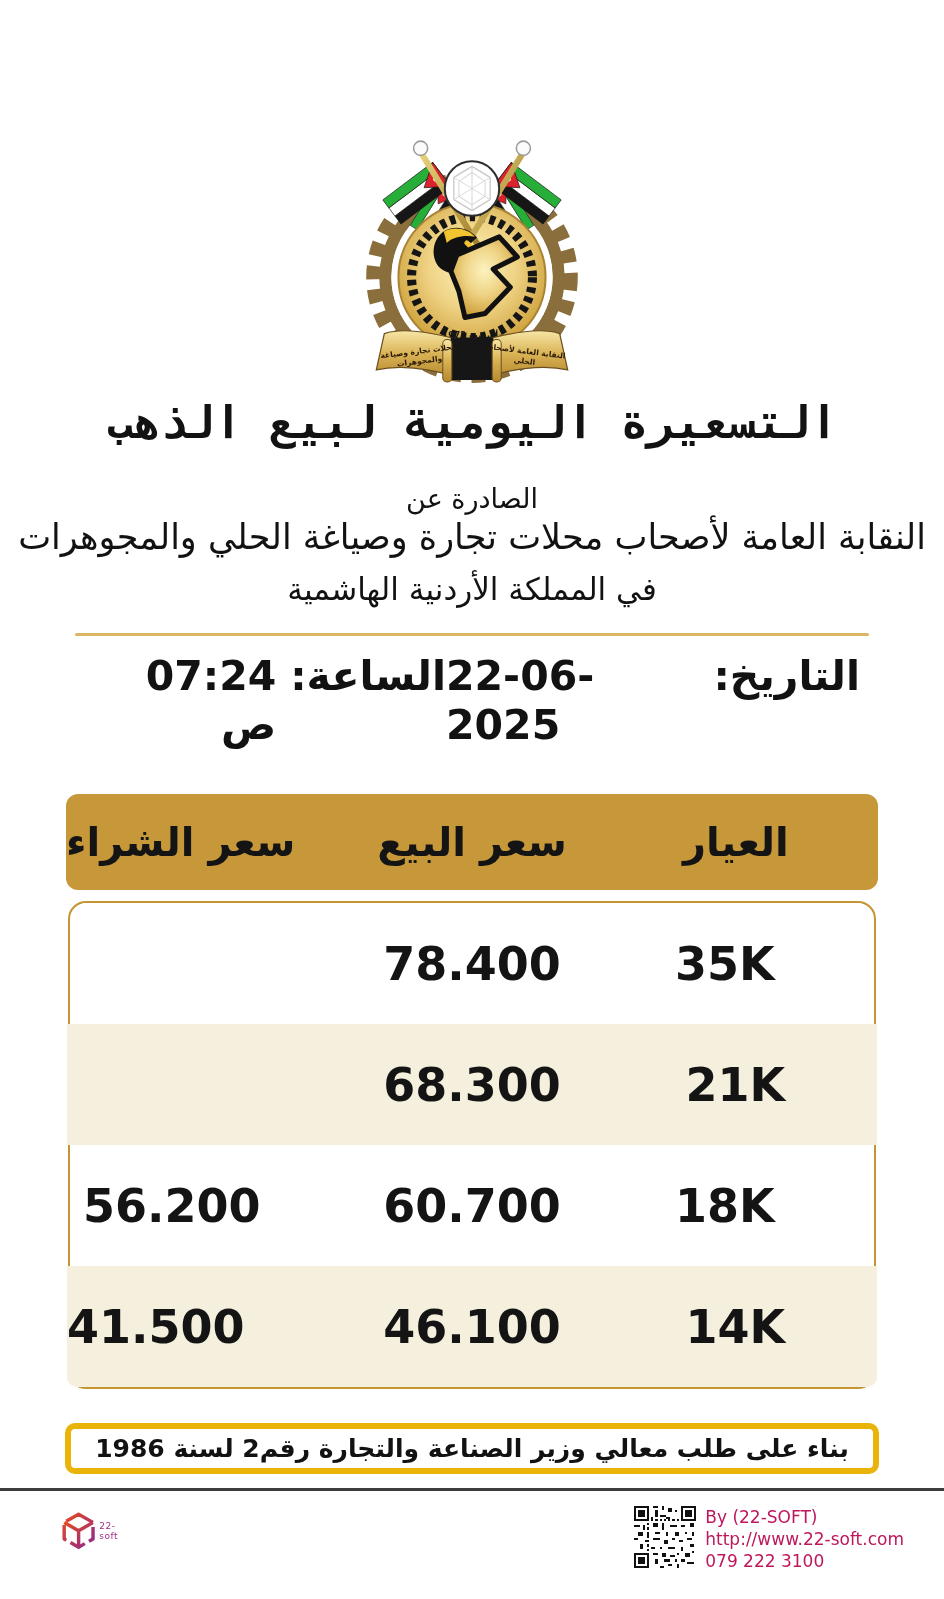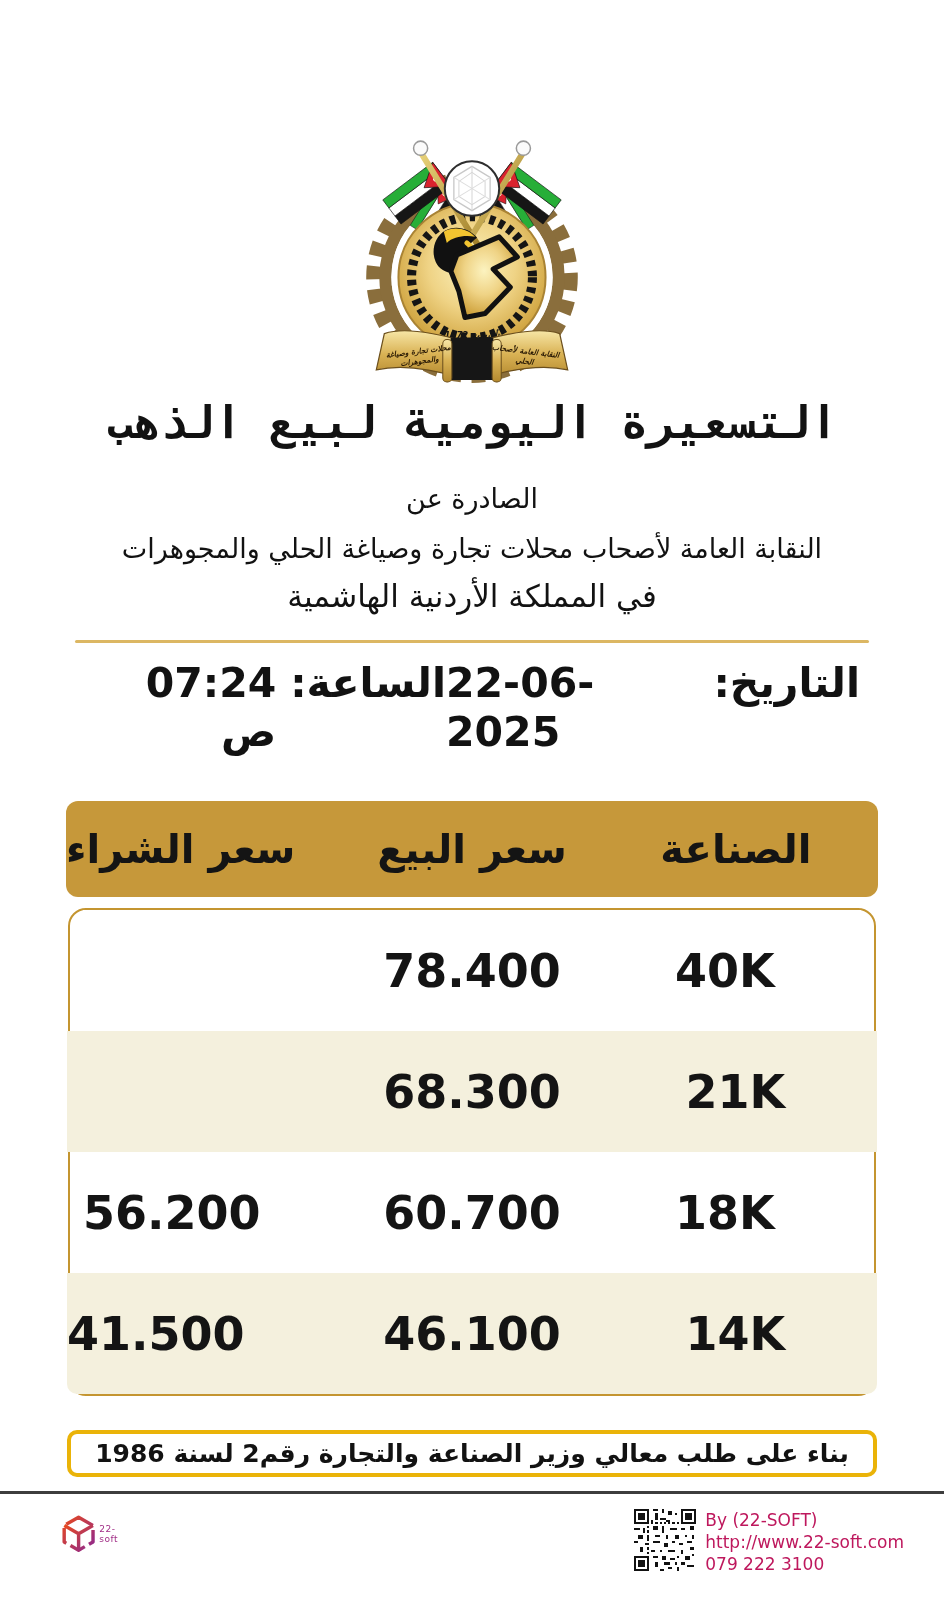--- a/index.html
+++ b/index.html
@@ -1,29 +1,29 @@
 <!DOCTYPE html>
 <html lang="ar"><head>
 <meta charset="utf-8">
 <style>
   html,body{margin:0;padding:0;}
   body{
     width:944px;height:1599px;background:#ffffff;
     font-family:"DejaVu Sans",sans-serif;color:#121212;
     overflow:hidden;position:relative;
   }
-  .emblem-wrap{width:944px;display:flex;justify-content:center;margin-top:124px;font-style:italic;}
+  .emblem-wrap{width:944px;display:flex;justify-content:center;margin-top:124px;}
   .page-title{
     text-align:center;font-size:45px;font-weight:bold;margin-top:10px;line-height:1.15;
     direction:rtl;
     font-family:Liberation Mono, monospace;
   }
   .issuer{direction:rtl;text-align:center;}
   .issuer-line1{font-size:27px;margin-top:14px;}
-  .issuer-line2{font-size:27px;margin-top:19px;}
+  .issuer-line2{font-size:35px;margin-top:3px;}
   .issuer-line3{font-size:31px;margin-top:14px;}
   .gold-divider{height:3px;background:#DCB763;margin:26px 75px 0 75px;border-radius:2px;}
   .datetime-row{
     direction:rtl;display:flex;justify-content:space-between;align-items:baseline;
     margin:16px 84px 0 84px;font-size:41px;font-weight:bold;line-height:1.2;
   }
   .dt-group{display:flex;gap:14px;align-items:baseline;}
   .table-header{
     margin:44px 66px 0 66px;height:96px;background:#C6983A;border-radius:12px;
     display:flex;direction:rtl;align-items:center;font-size:40px;font-weight:bold;color:#141414;
@@ -37,21 +37,21 @@
   }
   .trow{
     height:121px;display:flex;direction:rtl;align-items:center;
     font-size:46px;font-weight:bold;color:#141414;margin:0 13px;
   }
   .trow.cream{background:#F4F0DD;margin:0 -3px;}
   .trow.white{background:#ffffff;}
   .trow.last{border-radius:0 0 10px 10px;}
   .note-box-wrap{display:flex;justify-content:center;margin-top:34px;}
   .note-box{
-    direction:rtl;border:4px solid #eab308;border-radius:10px;
+    direction:rtl;border:6px solid #eab308;border-radius:10px;
     padding:5px 24px;font-size:25px;font-weight:bold;
   }
   .footer-divider{margin-top:14px;height:3px;background:#3D3D3D;}
   .footer{
     display:flex;justify-content:space-between;align-items:flex-start;
     padding:10px 40px 0 58px;
   }
   .softco{display:flex;flex-direction:row;align-items:center;width:70px;margin-top:4px;}
   .softco-caption{font-size:9px;color:#A12D86;margin-top:1px;letter-spacing:.5px;}
   .credit{display:flex;gap:9px;align-items:flex-start;margin-top:5px;}
@@ -165,28 +165,28 @@
     <span>التاريخ:</span>
     <span dir="ltr">22-06-2025</span>
   </div>
   <div class="dt-group">
     <span>الساعة:</span>
     <span>07:24 ص</span>
   </div>
 </div>
 
 <div class="table-header">
-  <div class="col-karat">الصناعة</div>
+  <div class="col-karat">العيار</div>
   <div class="col-sell">سعر البيع</div>
   <div class="col-buy">سعر الشراء</div>
 </div>
 
 <div class="table-body">
   <div class="trow white">
-    <div class="col-karat">40K</div>
+    <div class="col-karat">35K</div>
     <div class="col-sell">78.400</div>
   </div>
   <div class="trow cream">
     <div class="col-karat">21K</div>
     <div class="col-sell">68.300</div>
   </div>
   <div class="trow white">
     <div class="col-karat">18K</div>
     <div class="col-sell">60.700</div>
     <div class="col-buy">56.200</div>

